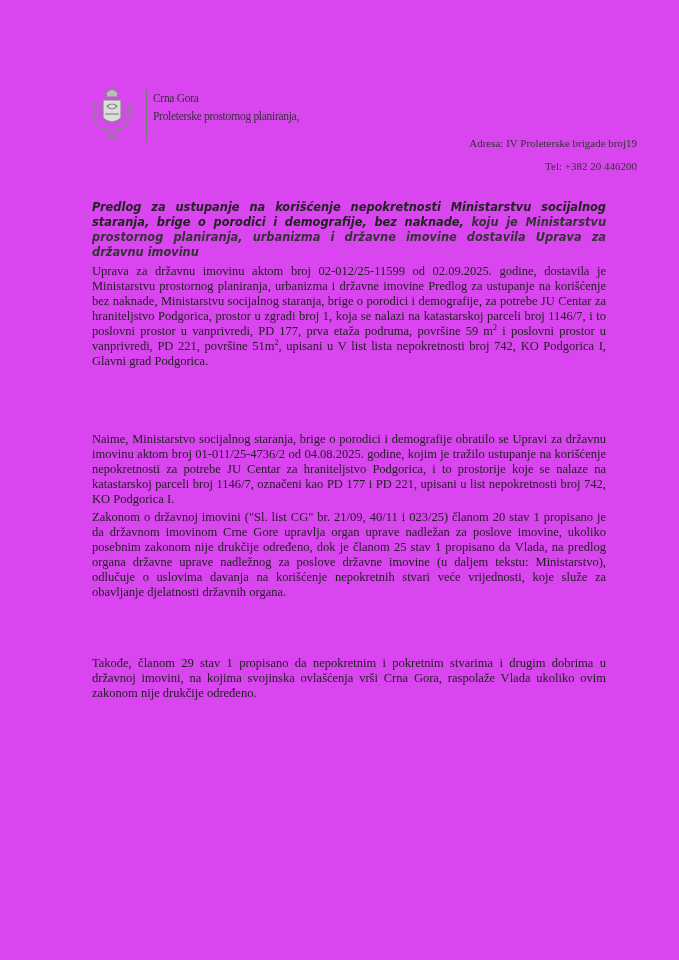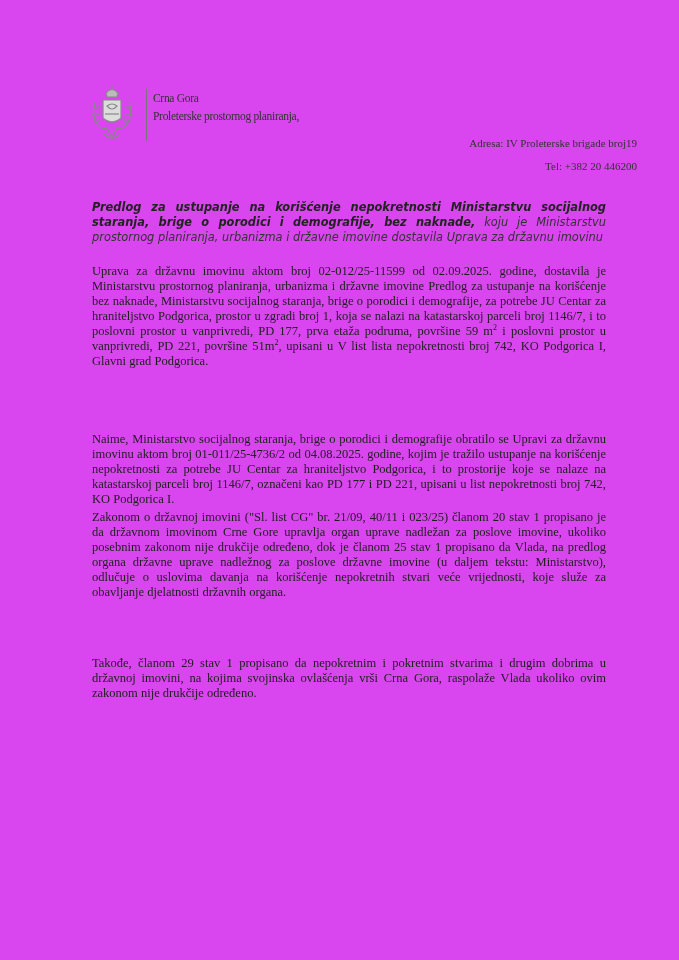--- a/index.html
+++ b/index.html
@@ -16,21 +16,21 @@
 
     .contact { position: absolute; right: 42px; top: 89px; text-align: right; font-size: 11px; color: #333; margin-top: 47px; }
     .contact div { white-space: nowrap; height: 23px; line-height: 14px; }
 
     .title {
       position: absolute; left: 92px; top: 200px; width: 514px;
       font-family: "DejaVu Sans", sans-serif; font-style: italic;
       font-size: 11.4px; line-height: 15px; color: #222; text-align: justify;
     }
     .title b { font-weight: bold; }
-    .title .rest { font-weight: normal; color: #333; margin-top: 39px; }
+    .title .rest { font-weight: bold; color: #333; margin-top: 39px; }
 
     .para {
       position: absolute; left: 92px; width: 514px;
       font-size: 12.5px; line-height: 15px; text-align: justify; color: #1e1e1e;
     }
     .p1 { top: 264px; }
     .p2 { top: 432px; }
     .p3 { top: 510px; }
     .p4 { top: 656px; }
     sup { font-size: 8px; line-height: 0; }

